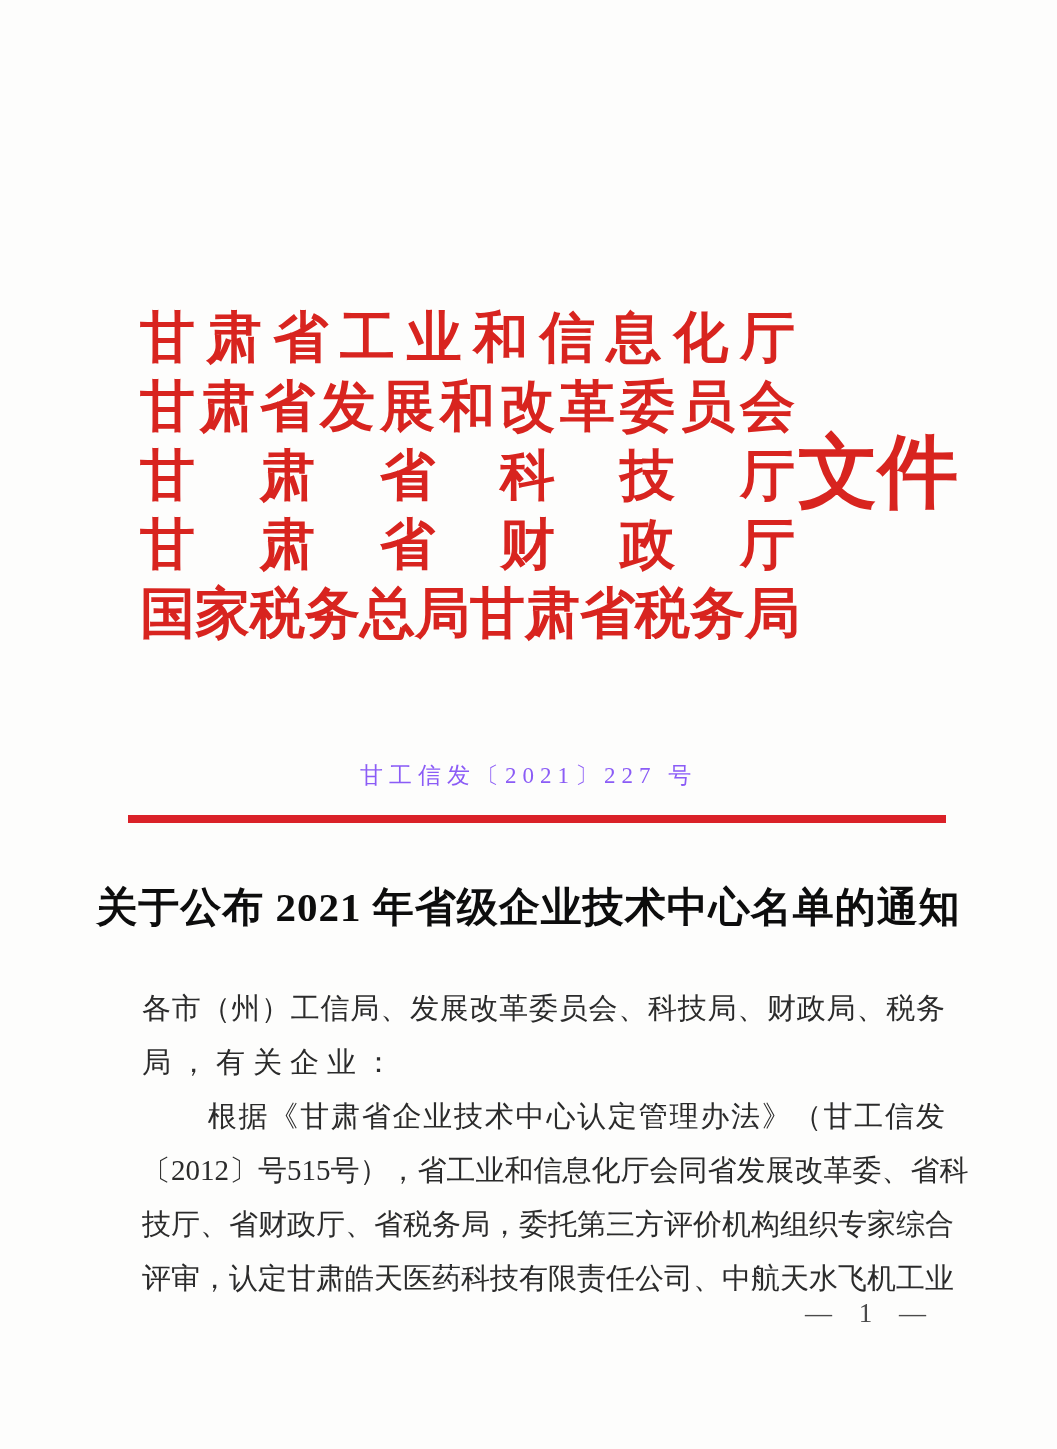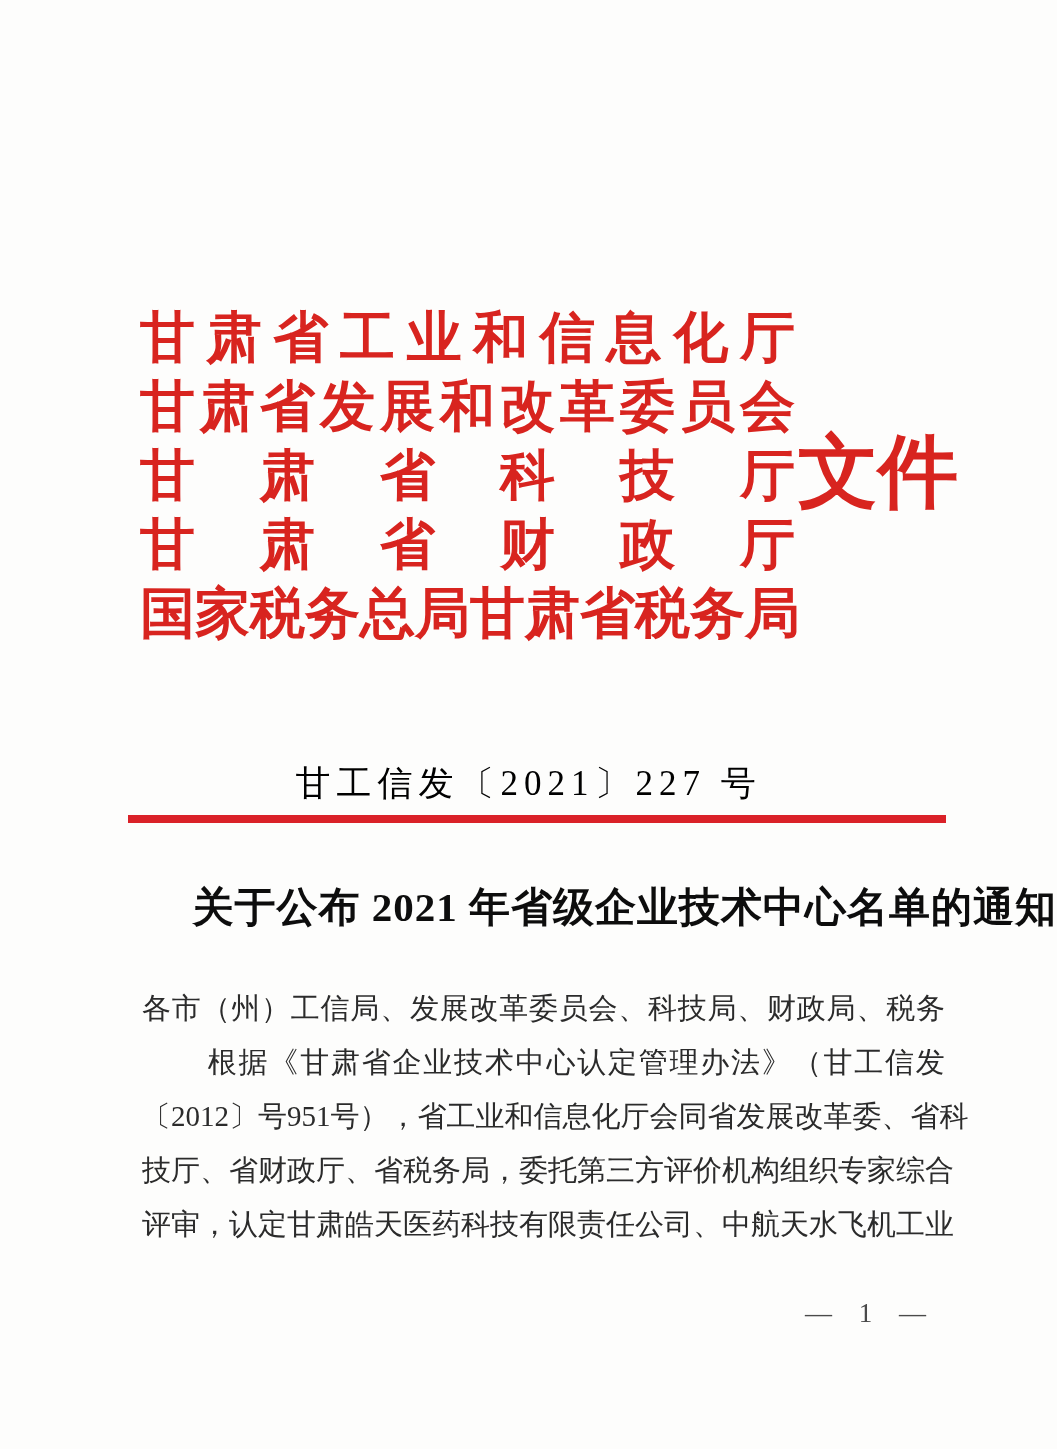--- a/index.html
+++ b/index.html
@@ -27,30 +27,30 @@
     white-space:nowrap;
   }
   .doc-label{
     position:absolute;left:798px;top:430px;width:150px;
     color:#d8241f;font-weight:bold;font-size:80px;line-height:84px;
   }
   
   .doc-number{
     position:absolute;left:0;top:760px;width:1057px;
     text-align:center;
-    font-size:35px;color:#000000;letter-spacing:6px;
+    font-size:23px;color:#8b5cf6;letter-spacing:6px;
   }
   .red-rule{
     position:absolute;left:128px;top:815px;width:818px;height:8px;
     background:#da2128;
   }
   
   .doc-title{
     position:absolute;left:0;top:880px;width:1057px;
-    text-align:right;
+    text-align:center;
     font-size:41px;font-weight:bold;color:#0d0d0d;letter-spacing:1px;
   }
   
   .body-block{
     position:absolute;left:142px;top:981px;width:803px;
   }
   .body-line{
     height:54px;
     font-size:29px;
     color:#2b2b2b;
@@ -168,20 +168,21 @@
         <span>技</span>
         <span>局</span>
         <span>、</span>
         <span>财</span>
         <span>政</span>
         <span>局</span>
         <span>、</span>
         <span>税</span>
         <span>务</span>
       </div>
+    <div class="body-line"><span class="tracked">局，有关企业：</span></div>
     <div class="body-line flex-justify">
         <span class="indent"></span>
         <span>根</span>
         <span>据</span>
         <span>《</span>
         <span>甘</span>
         <span>肃</span>
         <span>省</span>
         <span>企</span>
         <span>业</span>
@@ -200,21 +201,21 @@
         <span>甘</span>
         <span>工</span>
         <span>信</span>
         <span>发</span>
       </div>
     <div class="body-line flex-justify">
         <span>〔</span>
         <span>2012</span>
         <span>〕</span>
         <span>号</span>
-        <span>951</span>
+        <span>515</span>
         <span>号</span>
         <span>）</span>
         <span>，</span>
         <span>省</span>
         <span>工</span>
         <span>业</span>
         <span>和</span>
         <span>信</span>
         <span>息</span>
         <span>化</span>

